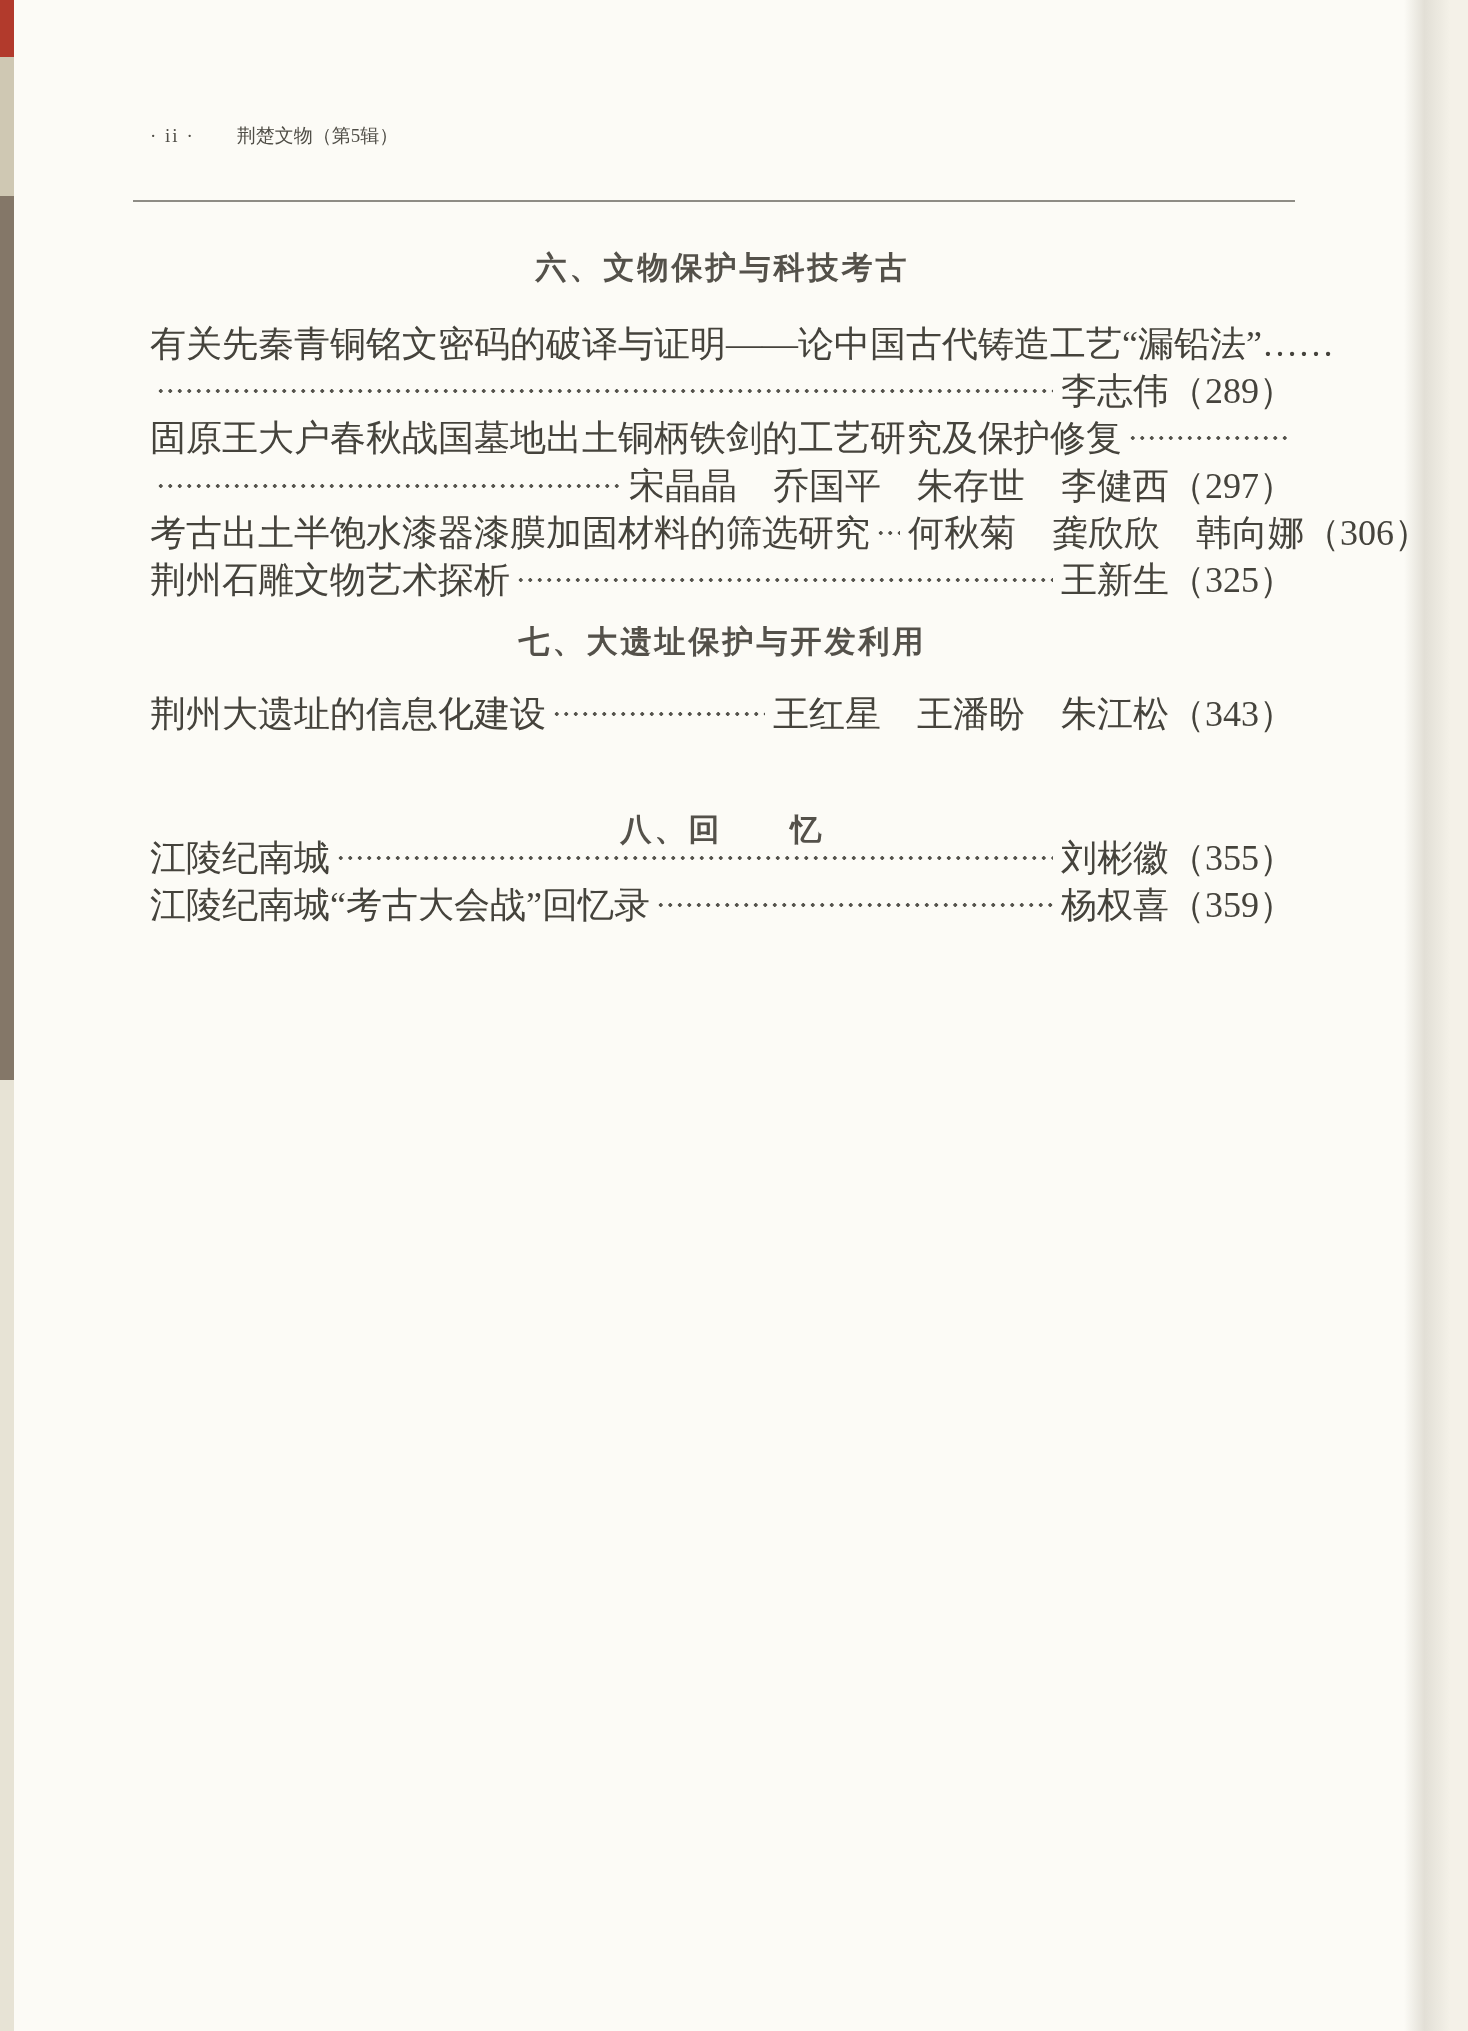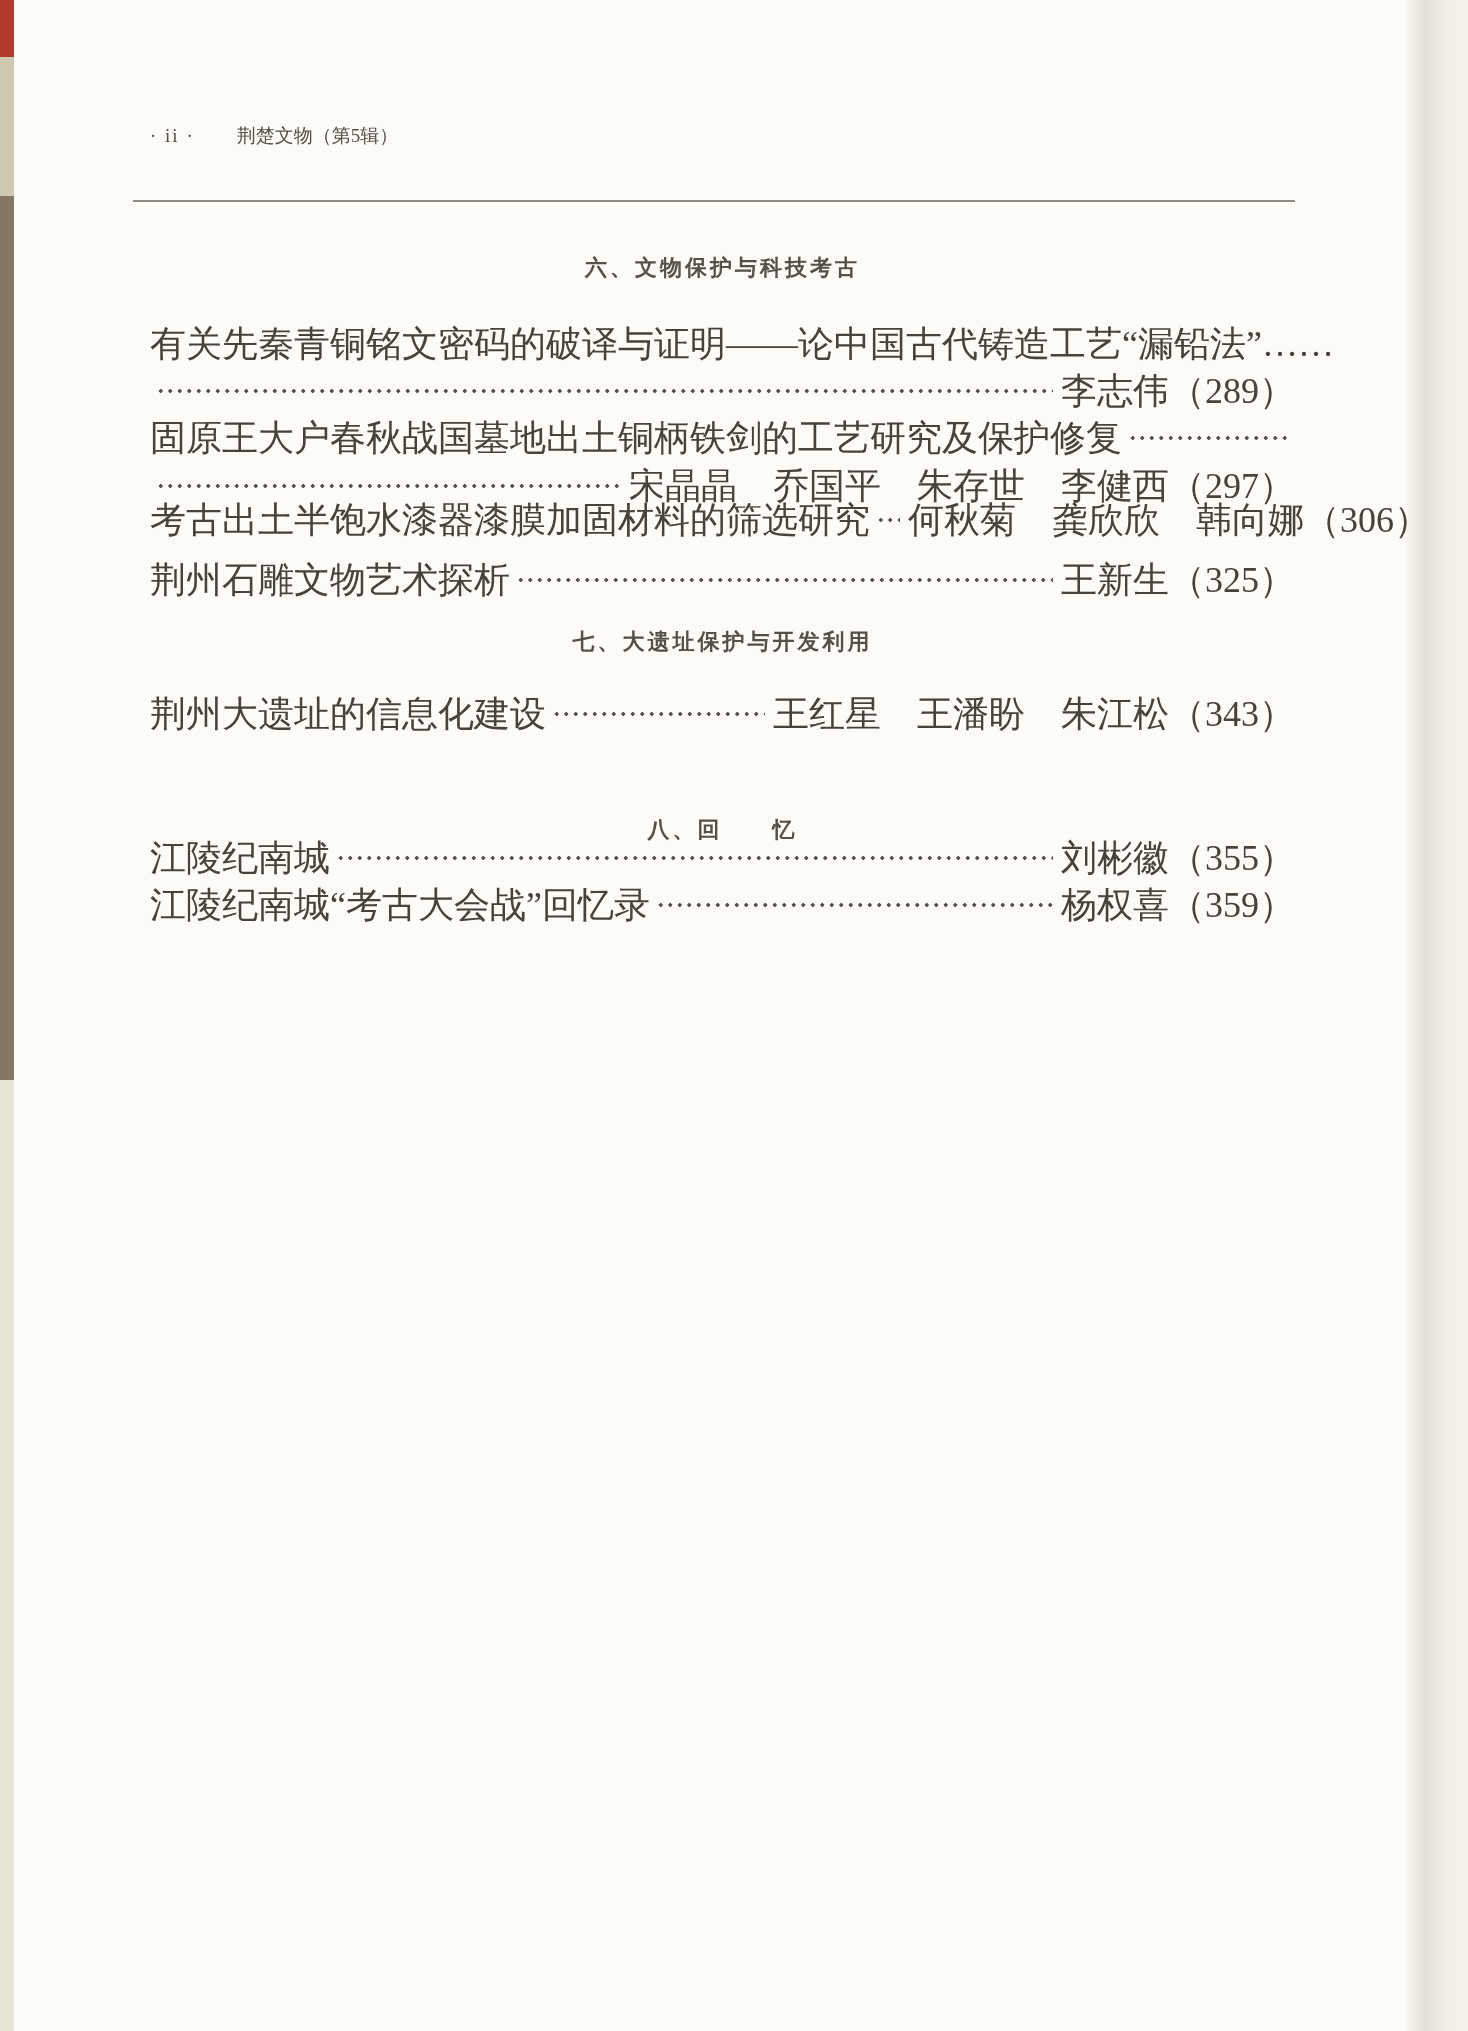--- a/index.html
+++ b/index.html
@@ -32,21 +32,21 @@
   
   .content{position:absolute;left:150px;top:0;width:1145px;height:100%;}
   .row{position:absolute;left:0;right:0;height:40px;line-height:40px;white-space:nowrap;}
 
   .page-header{font-size:19px;color:#504e47;}
   .page-header .folio{letter-spacing:2px;}
   .page-header .running{margin-left:42px;}
   .header-rule{position:absolute;left:-17px;width:1162px;height:2px;background:var(--rule);}
 
   .section-heading{
-    text-align:center;font-size:22px;font-weight:600;color:var(--heading-ink);
+    text-align:center;font-size:31px;font-weight:600;color:var(--heading-ink);
     font-family:"Liberation Sans","DejaVu Sans",sans-serif;letter-spacing:3px;
   }
 
   .toc-line{display:flex;align-items:center;font-size:36px;}
   .toc-line .t{flex:0 0 auto;}
   .dots{
     flex:1 1 auto;align-self:stretch;margin:0 8px 0 6px;min-width:24px;
     background-image:radial-gradient(circle,#55534c 1.6px,transparent 2px);
     background-size:9.5px 9.5px;background-repeat:repeat-x;background-position:0 center;
   }
@@ -86,21 +86,21 @@
     <div class="row toc-line" style="top:418px">
       <span class="t">固原王大户春秋战国墓地出土铜柄铁剑的工艺研究及保护修复</span>
       <span class="dots"></span>
     </div>
     <div class="row toc-line" style="top:466px">
       <span class="dots"></span>
       <span class="authors">宋晶晶　乔国平　朱存世　李健西</span>
       <span class="pageno">（297）</span>
     </div>
 
-    <div class="row toc-line" style="top:500px">
+    <div class="row toc-line" style="top:513px">
       <span class="t">考古出土半饱水漆器漆膜加固材料的筛选研究</span>
       <span class="dots"></span>
       <span class="authors">何秋菊　龚欣欣　韩向娜</span>
       <span class="pageno">（306）</span>
     </div>
 
     <div class="row toc-line" style="top:560px">
       <span class="t">荆州石雕文物艺术探析</span>
       <span class="dots"></span>
       <span class="authors">王新生</span>

